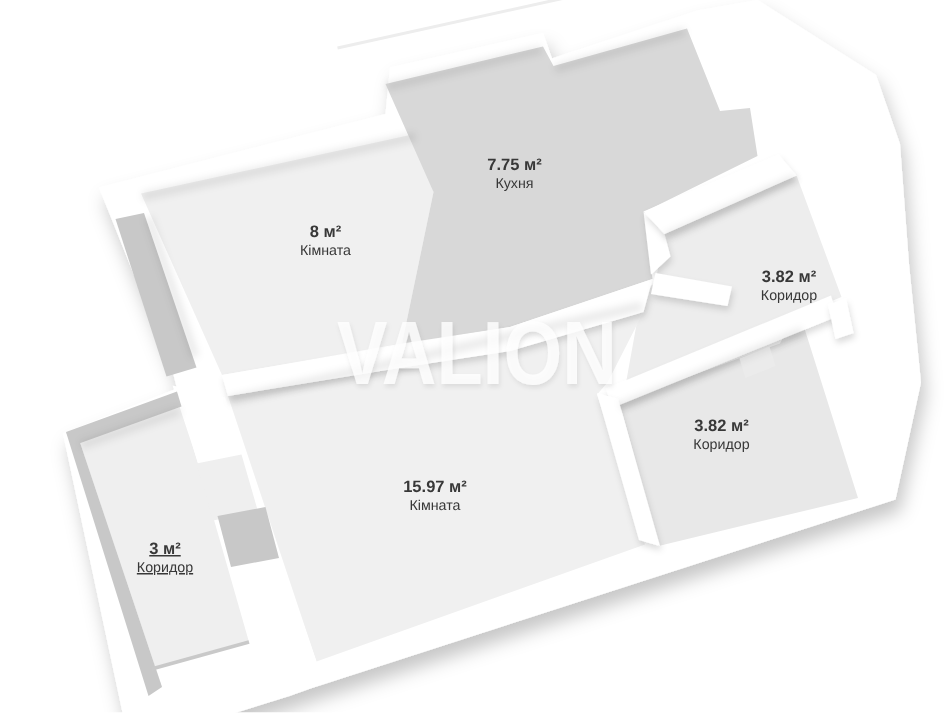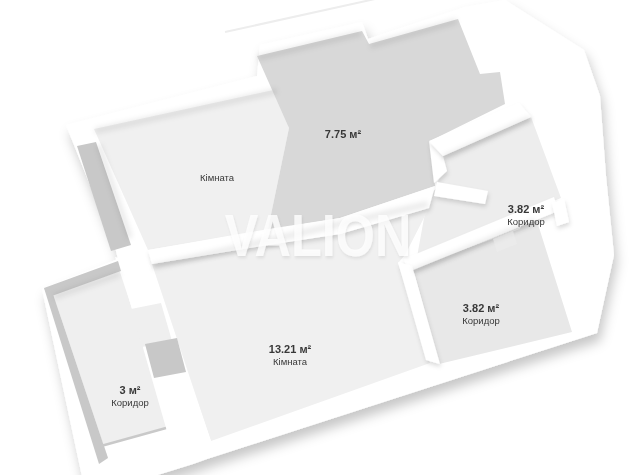--- a/index.html
+++ b/index.html
@@ -1,20 +1,20 @@
 <!DOCTYPE html>
 <html><head>
 <meta charset="utf-8">
 <style>
   html,body{margin:0;padding:0;background:#fff;}
   #stage{position:relative;width:630px;height:475px;overflow:hidden;background:#fff;
          font-family:"Liberation Sans", sans-serif;}
   svg{position:absolute;left:0;top:0;}
   .lbl{position:absolute;text-align:center;color:#383838;line-height:1.3;
-       font-family:"Liberation Sans", sans-serif;margin-top:24px;}
+       font-family:"Liberation Sans", sans-serif;}
   .lbl b{font-size:11px;font-weight:bold;display:block;}
   .lbl span{font-size:9.5px;display:block;}
 </style>
 </head>
 <body>
 <div id="stage">
 <svg width="630" height="475" viewBox="0 0 630 475">
   <defs>
     <filter id="soft" x="-30%" y="-30%" width="160%" height="160%">
       <feDropShadow dx="3" dy="8" stdDeviation="6" flood-color="#000" flood-opacity="0.22"></feDropShadow>
@@ -90,39 +90,41 @@
     <path d="M444,158 L530,119"></path>
     <path d="M414,271 L535,221"></path>
     <path d="M54,297 L120,274"></path>
     <path d="M99,145 L130,238"></path>
   </g>
 
   <text x="0" y="0" transform="translate(318,256) scale(0.84,1)" text-anchor="middle" font-family="Liberation Sans, sans-serif" font-weight="bold" font-size="60" fill="#ffffff" fill-opacity="0.8" filter="url(#wmsh)">VALION</text>
 </svg>
 
 <div class="lbl" style="left:167px;top:148px;width:100px;">
+      <b>8 м²</b>
       <span>Кімната</span>
     </div>
 
 <div class="lbl" style="left:293px;top:103px;width:100px;">
       <b>7.75 м²</b>
+      <span>Кухня</span>
     </div>
 
 <div class="lbl" style="left:476px;top:178px;width:100px;">
       <b>3.82 м²</b>
       <span>Коридор</span>
     </div>
 
 <div class="lbl" style="left:431px;top:277px;width:100px;">
       <b>3.82 м²</b>
       <span>Коридор</span>
     </div>
 
 <div class="lbl" style="left:240px;top:318px;width:100px;">
-      <b>13.21 м²</b>
+      <b>15.97 м²</b>
       <span>Кімната</span>
     </div>
 
-<div class="lbl" style="left:80px;top:359px;width:100px;">
+<div class="lbl" style="left:60px;top:359px;width:100px;text-decoration:underline;">
       <b>3 м²</b>
       <span>Коридор</span>
     </div>
 </div>
 
 </body></html>

